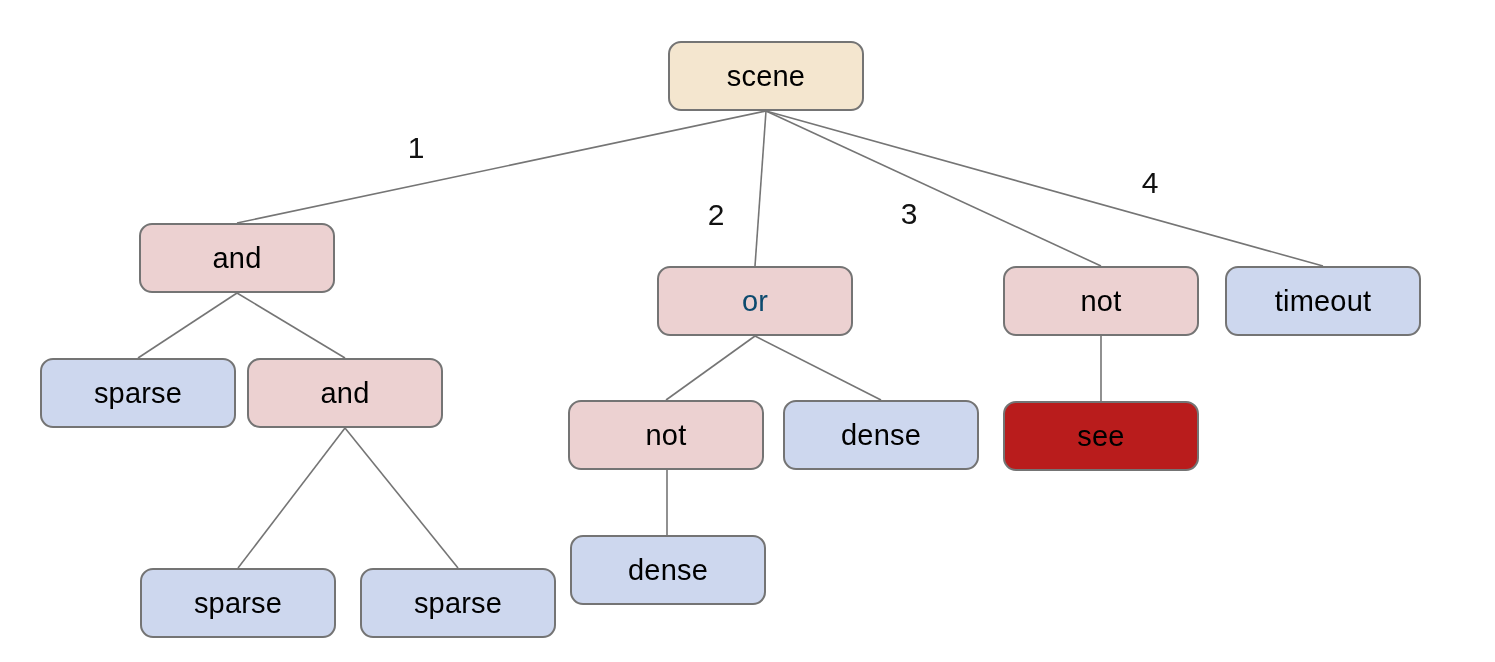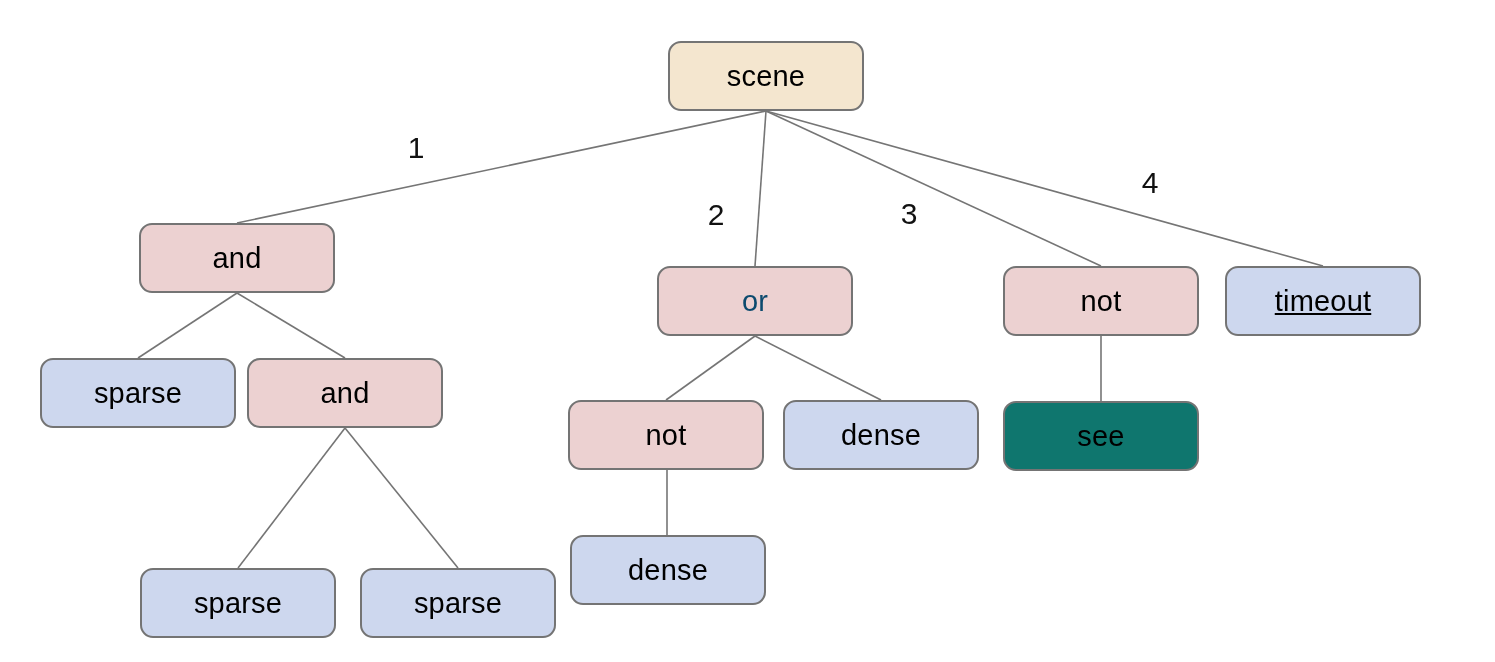--- a/index.html
+++ b/index.html
@@ -85,23 +85,23 @@
 
   <div class="edge-label el-1">1</div>
   <div class="edge-label el-2">2</div>
   <div class="edge-label el-3">3</div>
   <div class="edge-label el-4">4</div>
 
   <div class="node n-scene" style="background: rgb(244, 230, 207); border-color: rgb(116, 116, 116); color: rgb(0, 0, 0);">scene</div>
   <div class="node n-and1" style="background: rgb(236, 209, 209); border-color: rgb(116, 116, 116); color: rgb(0, 0, 0);">and</div>
   <div class="node n-or1" style="background: rgb(236, 209, 209); border-color: rgb(116, 116, 116); color: #0c4a6e;">or</div>
   <div class="node n-not1" style="background: rgb(236, 209, 209); border-color: rgb(116, 116, 116); color: rgb(0, 0, 0);">not</div>
-  <div class="node n-timeout" style="background: rgb(205, 215, 238); border-color: rgb(116, 116, 116); color: rgb(0, 0, 0); text-decoration: underline;">timeout</div>
+  <div class="node n-timeout" style="background: rgb(205, 215, 238); border-color: rgb(116, 116, 116); color: rgb(0, 0, 0);">timeout</div>
   <div class="node n-sparse1" style="background: rgb(205, 215, 238); border-color: rgb(116, 116, 116); color: rgb(0, 0, 0);">sparse</div>
   <div class="node n-and2" style="background: rgb(236, 209, 209); border-color: rgb(116, 116, 116); color: rgb(0, 0, 0);">and</div>
   <div class="node n-not2" style="background: rgb(236, 209, 209); border-color: rgb(116, 116, 116); color: rgb(0, 0, 0);">not</div>
   <div class="node n-dense1" style="background: rgb(205, 215, 238); border-color: rgb(116, 116, 116); color: rgb(0, 0, 0);">dense</div>
-  <div class="node n-see1" style="background: #0f766e; border-color: rgb(116, 116, 116); color: rgb(0, 0, 0);">see</div>
+  <div class="node n-see1" style="background: #b91c1c; border-color: rgb(116, 116, 116); color: rgb(0, 0, 0);">see</div>
   <div class="node n-sparse2" style="background: rgb(205, 215, 238); border-color: rgb(116, 116, 116); color: rgb(0, 0, 0);">sparse</div>
   <div class="node n-sparse3" style="background: rgb(205, 215, 238); border-color: rgb(116, 116, 116); color: rgb(0, 0, 0);">sparse</div>
   <div class="node n-dense2" style="background: rgb(205, 215, 238); border-color: rgb(116, 116, 116); color: rgb(0, 0, 0);">dense</div>
 
 </div>
 
 </body></html>

